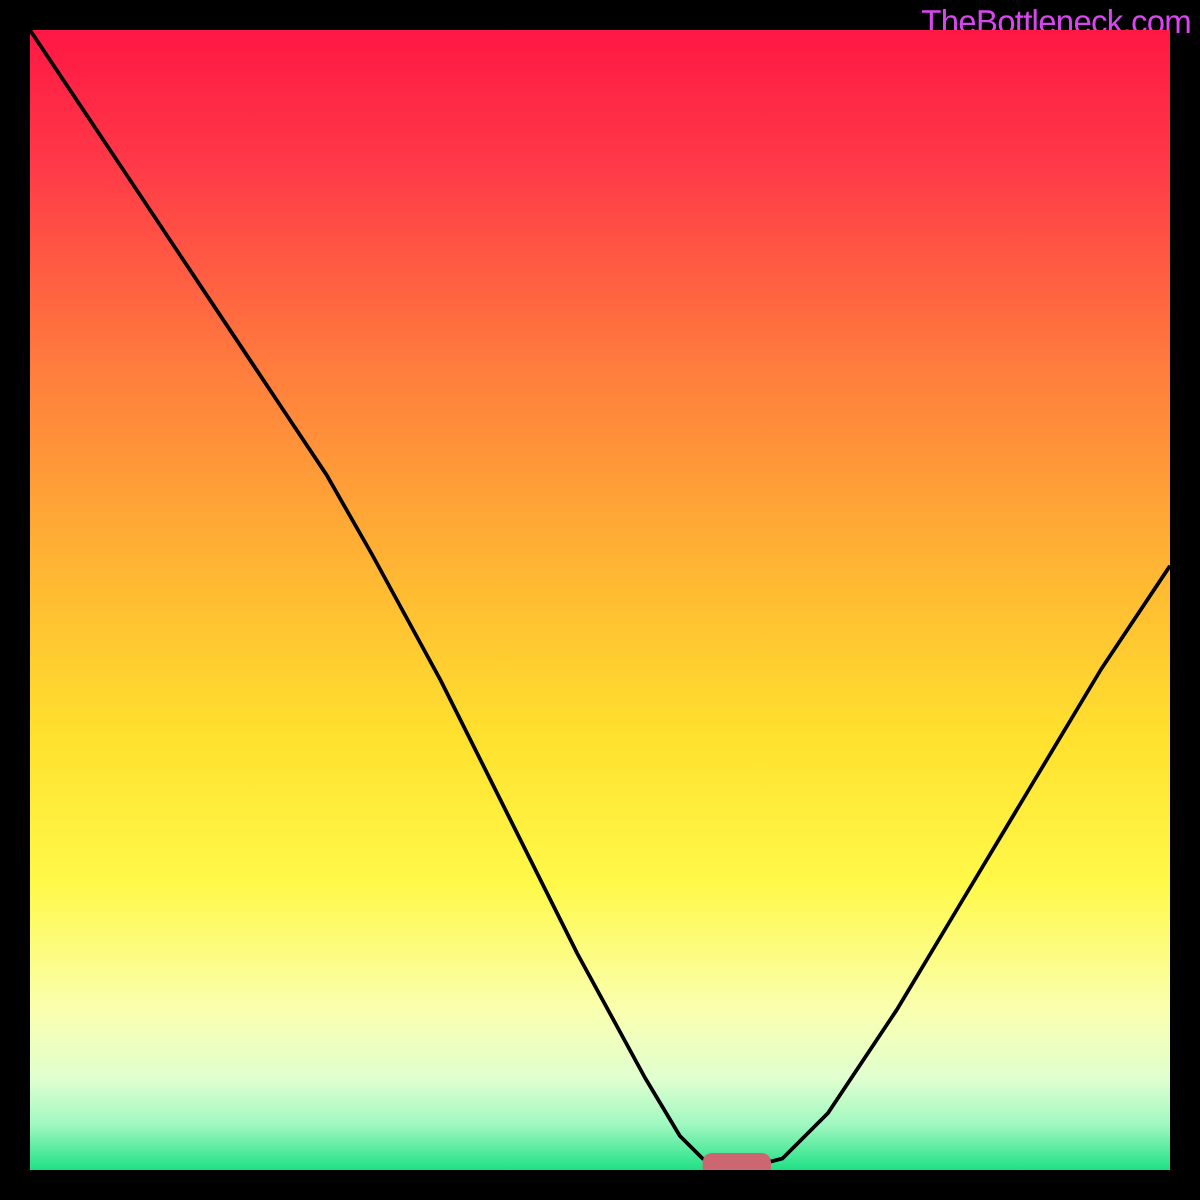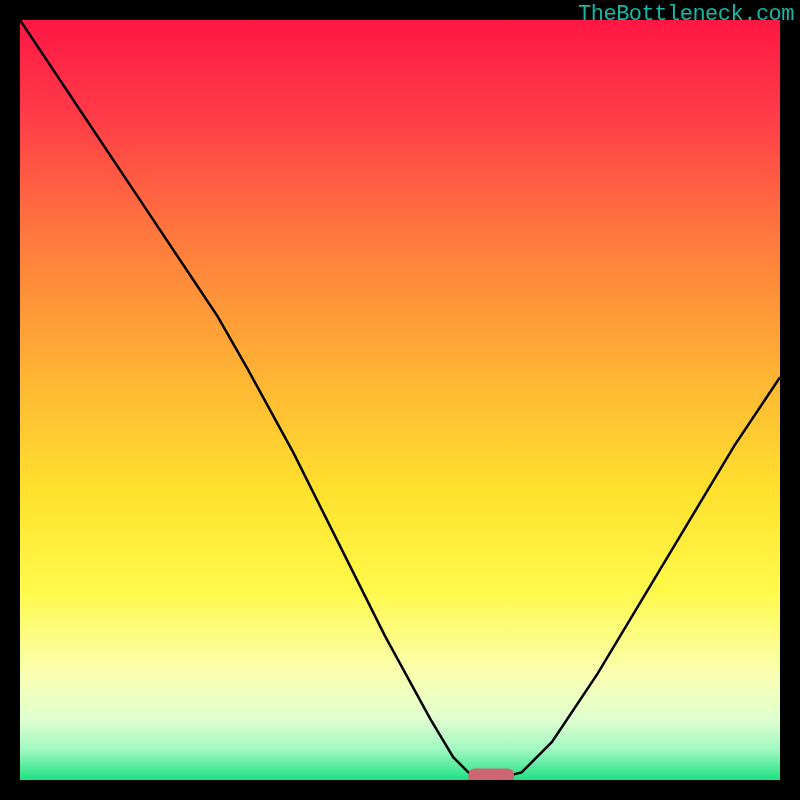--- a/index.html
+++ b/index.html
@@ -20,23 +20,23 @@
     position: absolute;
     left: 20px;
     top: 20px;
     width: 760px;
     height: 760px;
   }
   .watermark {
     position: absolute;
     top: 2px;
     right: 6px;
-    font-family: Liberation Mono, monospace;
+    font-family: Liberation Sans, sans-serif;
     font-size: 22px;
-    color: #14b8a6;
+    color: #d946ef;
     font-weight: 500;
     letter-spacing: -0.5px;
   }
   svg { display: block; }
 </style>
 </head>
 <body>
 
 <div class="frame">
   <div class="watermark">TheBottleneck.com</div>

